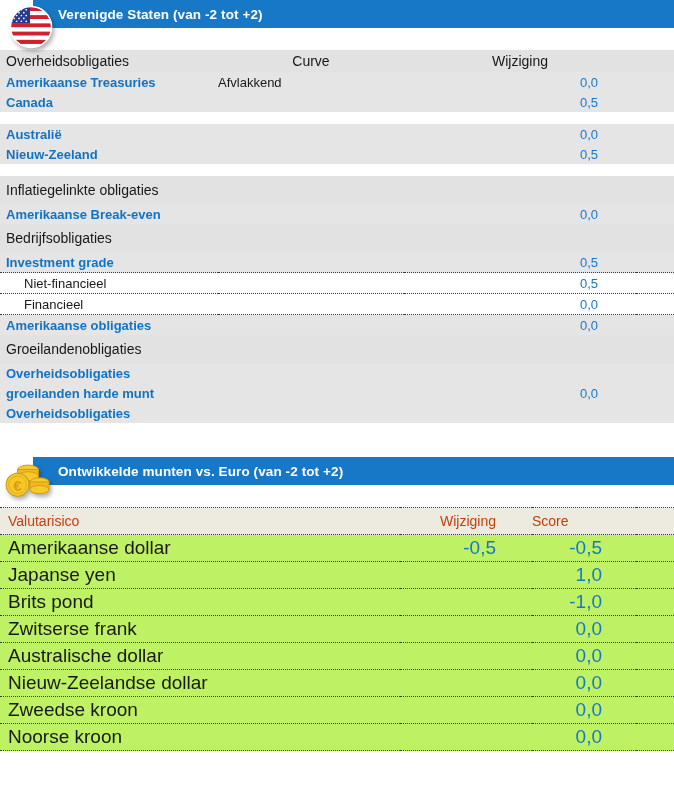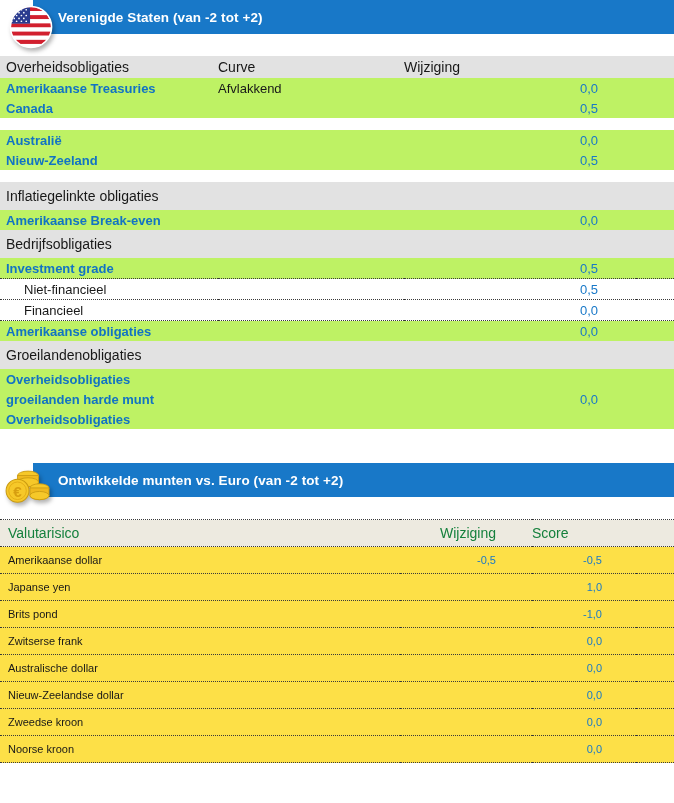--- a/index.html
+++ b/index.html
@@ -14,21 +14,21 @@
     font-size: 13px;
     color: #1a1a1a;
     overflow: hidden;
   }
 
   
   .panel { position: relative; }
 
   .banner {
     position: relative;
-    height: 34px;
+    height: 28px;
     background: #1878C8;
     margin-left: 33px;
     display: flex;
     align-items: center;
   }
   .banner-title {
     color: #ffffff;
     font-weight: bold;
     font-size: 13.5px;
     margin-left: 25px;
@@ -75,37 +75,37 @@
   .t2 .c-pad   { width: 38px;  }
 
   
   .hdr-row td {
     background: #E2E2E2;
     height: 22px;
     font-size: 14px;
     color: #181818;
     padding-left: 6px;
   }
-  .hdr-row td.ctr { padding-left: 0; text-align: left; }
+  .hdr-row td.ctr { padding-left: 0; text-align: center; }
 
   .sec-row td {
     background: #E2E2E2;
     height: 28px;
     font-size: 14px;
     color: #181818;
     padding-left: 6px;
   }
 
   .item-row td {
     height: 20px;
     color: #1173C4;
     font-weight: bold;
     font-size: 13px;
     padding-left: 6px;
-    background: #bef264;
+    background: #e5e5e5;
   }
   .item-row td.val {
     text-align: right;
     padding-right: 38px;
     font-weight: normal;
     color: #1878C8;
   }
   .item-row td.curve {
     color: #181818;
     font-weight: normal;
@@ -132,42 +132,42 @@
 
   .spacer-row td { height: 12px; background: #ffffff; }
   .gap { height: 22px; }
   .gap2 { height: 34px; }
 
   
   .t2 .hdr2-row td {
     background: #EDEAE0;
     height: 26px;
     font-size: 14px;
-    color: #15803d;
+    color: #c2410c;
     padding-left: 8px;
     border-top: 1px dotted #3a3a3a;
     border-bottom: 1px dotted #3a3a3a;
   }
   .t2 .hdr2-row td.ctr {
     text-align: right;
     padding-left: 0;
     padding-right: 36px;
   }
   .t2 .hdr2-row td.ctr-s {
     text-align: left;
     padding-left: 0;
     padding-right: 34px;
   }
 
   .t2 .cur-row td {
     height: 26px;
-    font-size: 11px;
+    font-size: 19px;
     color: #181818;
     padding-left: 8px;
-    background: #fde047;
+    background: #bef264;
     border-bottom: 1px dotted #3a3a3a;
   }
   .t2 .cur-row td.val {
     text-align: right;
     padding-left: 0;
     padding-right: 36px;
     color: #1878C8;
   }
   .t2 .cur-row td.val-s {
     text-align: right;

